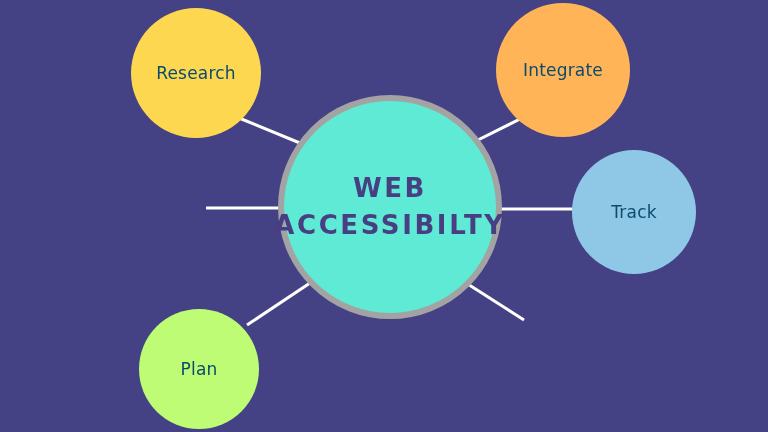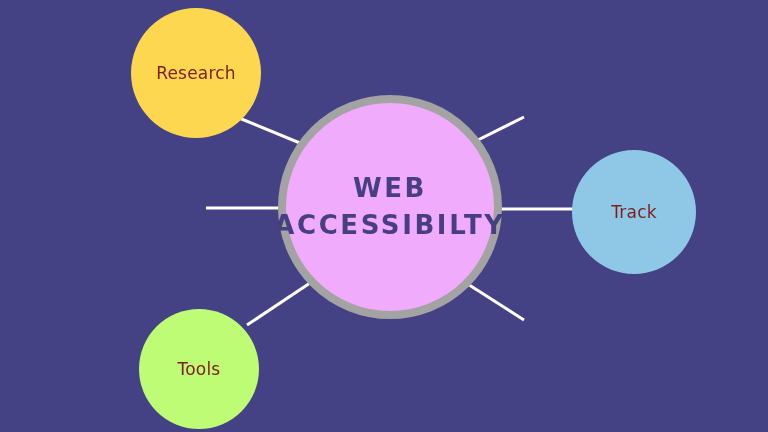--- a/index.html
+++ b/index.html
@@ -26,37 +26,37 @@
   }
   .node {
     position: absolute;
     border-radius: 50%;
     display: flex;
     align-items: center;
     justify-content: center;
     box-sizing: border-box;
   }
   .node-label {
-    color: #7f1d1d;
+    color: #0c4a6e;
     font-family: "DejaVu Sans", sans-serif;
     font-size: 17px;
     font-weight: 400;
     letter-spacing: 0.2px;
     line-height: 1;
     text-align: center;
     white-space: nowrap;
   }
   
   #hub-node {
     left: 278px;
     top: 95px;
     width: 224px;
     height: 224px;
-    background: #f0abfc;
-    border: 8px solid #a3a3a3;
+    background: #5eead4;
+    border: 6px solid #a3a3a3;
     flex-direction: column;
     z-index: 3;
   }
   #hub-title {
     color: #473f82;
     font-family: "DejaVu Sans", sans-serif;
     font-size: 26px;
     font-weight: bold;
     letter-spacing: 2.6px;
     line-height: 1.42;
@@ -85,28 +85,31 @@
     <line x1="206" y1="208" x2="280" y2="208" stroke="#ffffff" stroke-width="3"></line>
     <line x1="573" y1="209" x2="500" y2="209" stroke="#ffffff" stroke-width="3"></line>
     <line x1="247" y1="325" x2="313" y2="281" stroke="#ffffff" stroke-width="3"></line>
     <line x1="524" y1="320" x2="463" y2="281" stroke="#ffffff" stroke-width="3"></line>
   </svg>
 
   <div class="node satellite" id="node-research">
     <span class="node-label">Research</span>
   </div>
 
+  <div class="node satellite" id="node-integrate">
+    <span class="node-label">Integrate</span>
+  </div>
 
 
   <div class="node satellite" id="node-track">
     <span class="node-label">Track</span>
   </div>
 
   <div class="node satellite" id="node-plan">
-    <span class="node-label">Tools</span>
+    <span class="node-label">Plan</span>
   </div>
 
 
   <div class="node" id="hub-node">
     <span id="hub-title">WEB
 ACCESSIBILTY</span>
   </div>
 
 </div>
 

